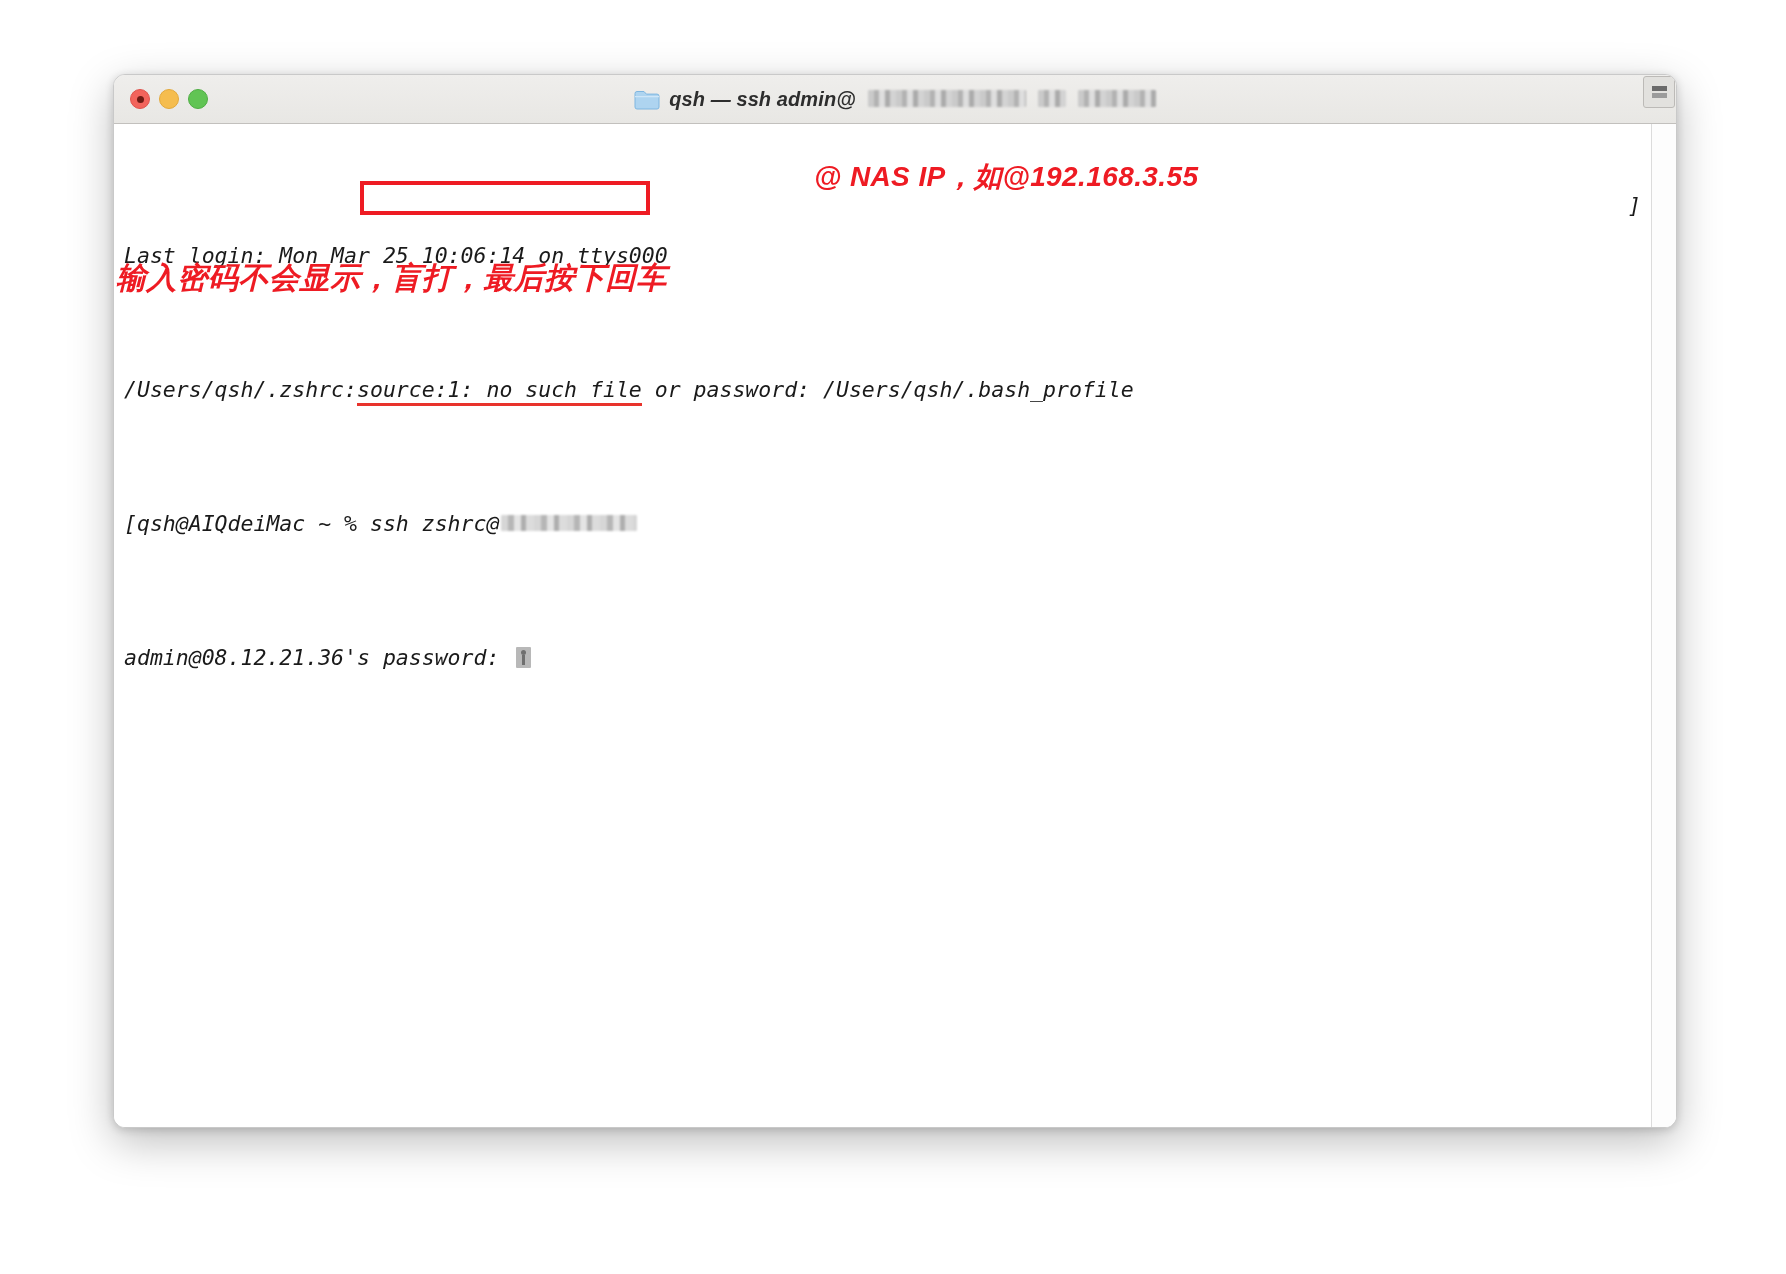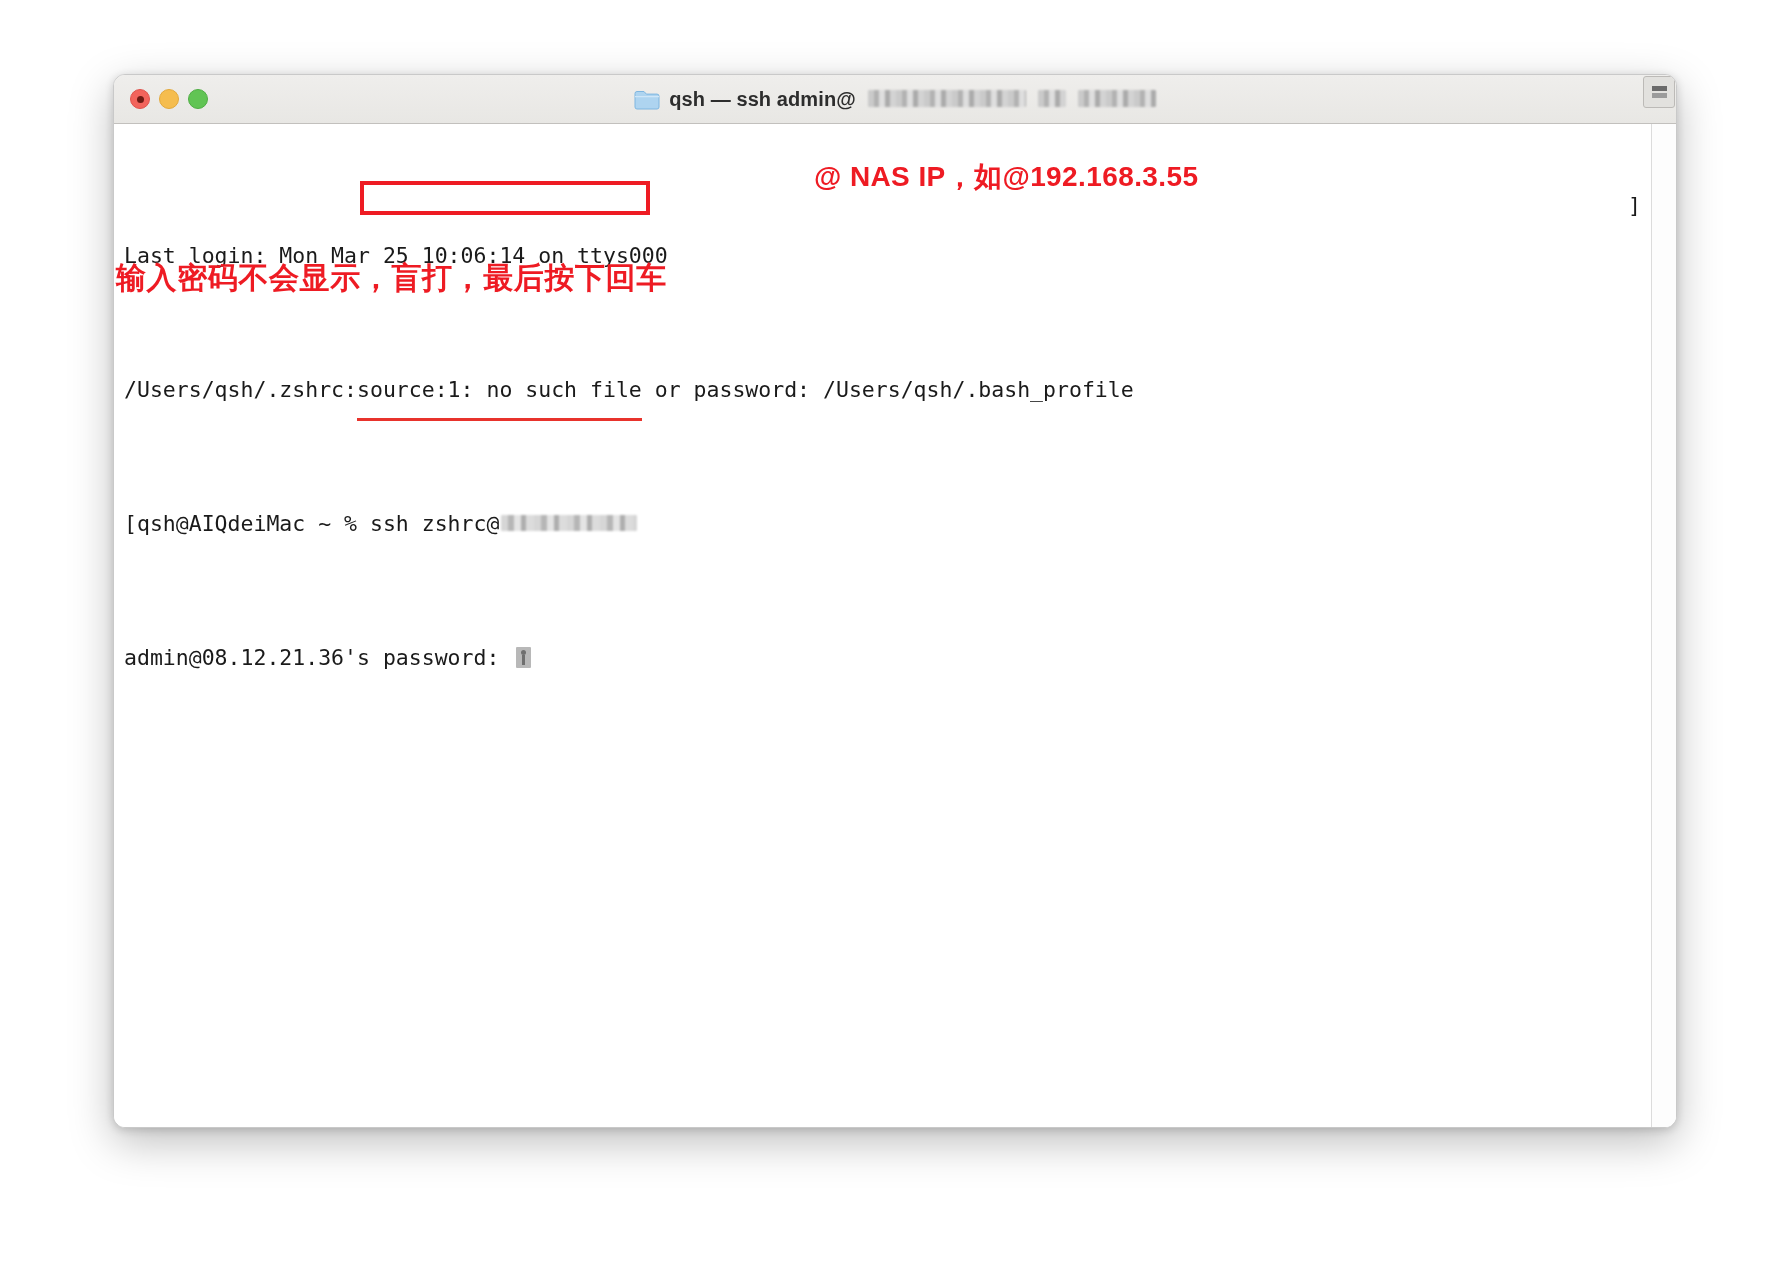--- a/index.html
+++ b/index.html
@@ -24,20 +24,21 @@
     position: absolute;
     left: 113px;
     top: 74px;
     width: 1562px;
     height: 1052px;
     border-radius: 12px;
     background: #ffffff;
     box-shadow: 0 14px 44px rgba(0,0,0,0.26), 0 2px 8px rgba(0,0,0,0.16);
     overflow: hidden;
     border: 1px solid #c9c9c9;
+    font-style: italic;
   }
 
   
   .titlebar {
     position: relative;
     height: 48px;
     background: linear-gradient(#efeeec, #e8e7e4);
     border-bottom: 1px solid #c2c0bd;
     display: flex;
     align-items: center;
@@ -123,21 +124,21 @@
     line-height: 28.5px;
     color: #1a1a1a;
     white-space: pre;
     overflow: hidden;
   }
 
   .line { position: relative; height: 28.5px; margin-top: 20px; }
 
   .underline-red {
     border-bottom: 3px solid #e8332c;
-    padding-bottom: 16px;
+    padding-bottom: 1px;
   }
 
   
   .cmd-box {
     position: absolute;
     left: 246px;
     top: 57px;
     width: 290px;
     height: 34px;
     border: 4px solid #ee1b23;

